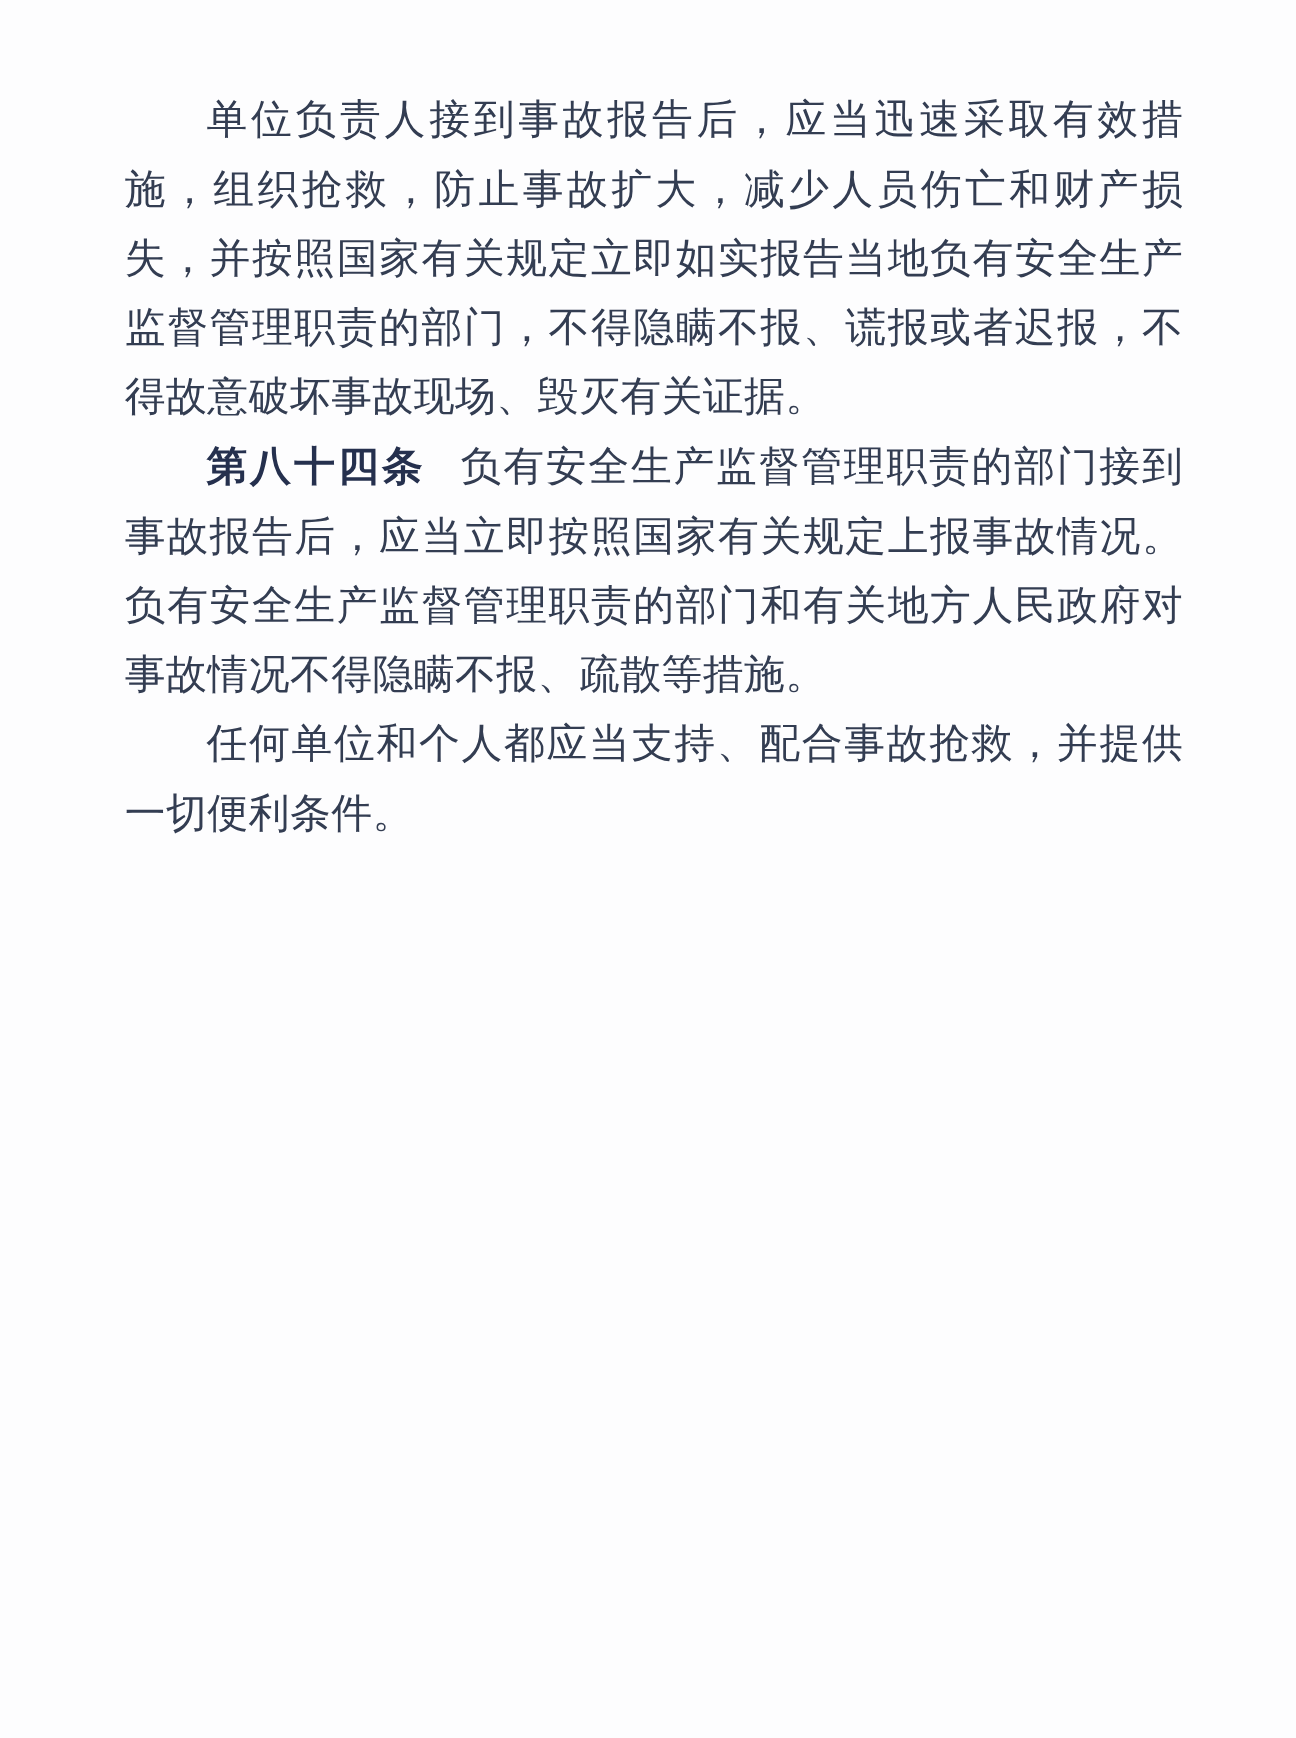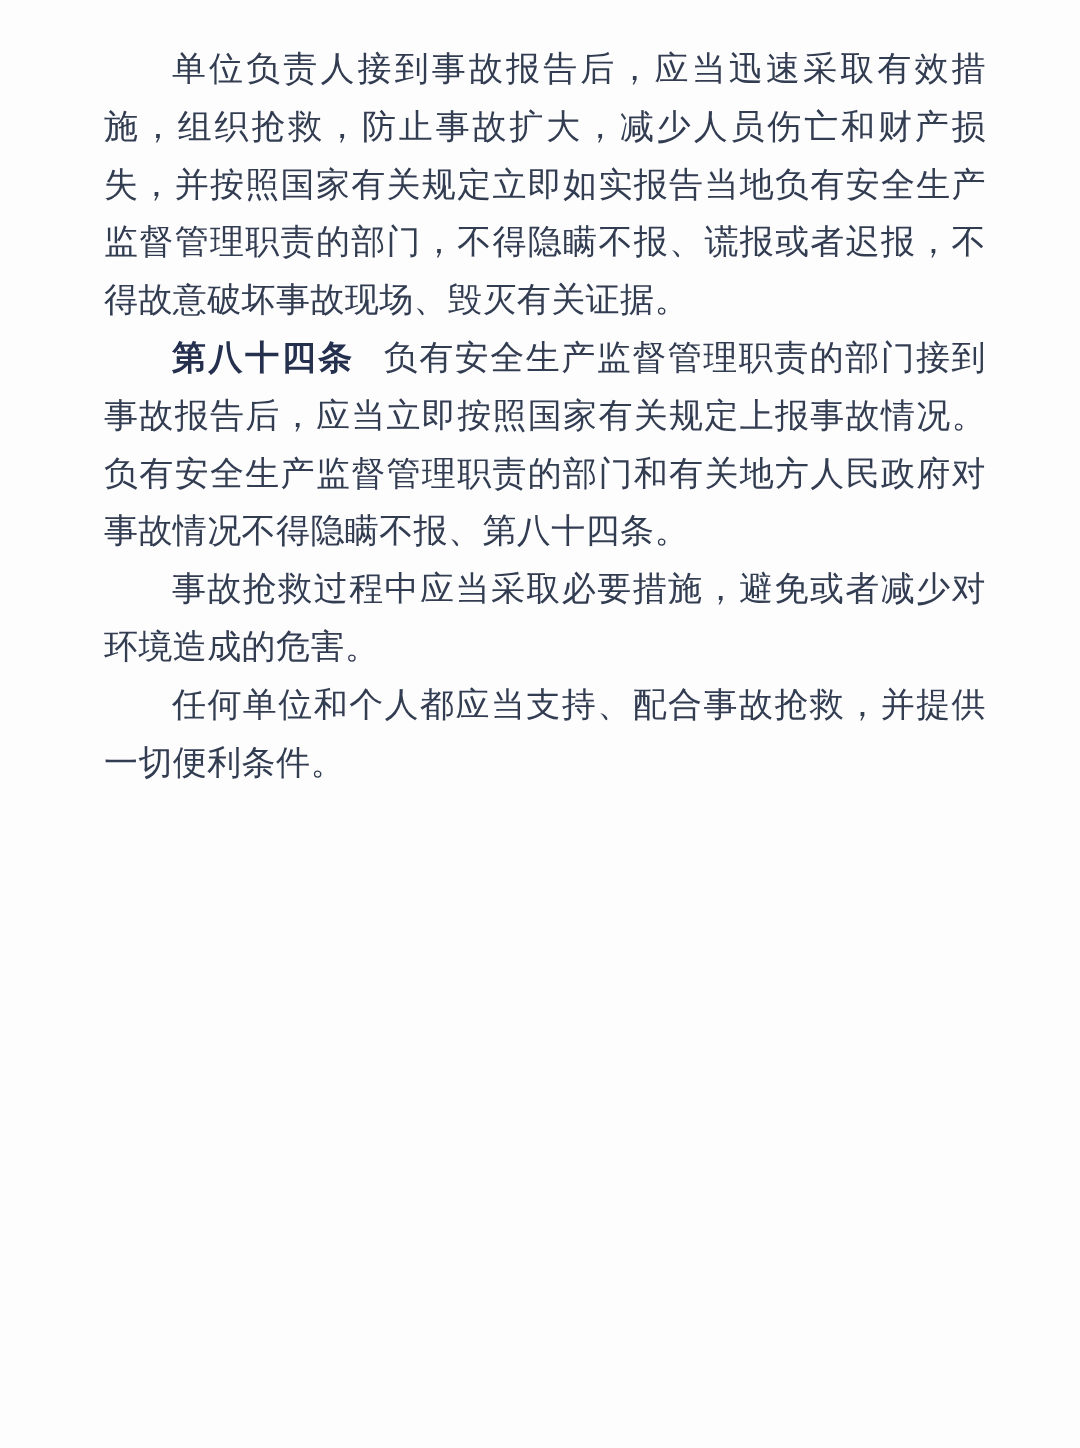--- a/index.html
+++ b/index.html
@@ -7,21 +7,21 @@
     padding: 0;
     background: #f4f4f4;
   }
   .page {
     position: relative;
     width: 1080px;
     height: 1448px;
     margin: 0 auto;
     background: #fdfdfe;
     box-sizing: border-box;
-    padding: 40px 94px 0 104px;
+    padding: 72px 94px 0 104px;
     overflow: hidden;
   }
   .para {
     margin: 0;
     font-family: "Liberation Serif", "DejaVu Serif", serif;
     font-size: 34px;
     line-height: 57.8px;
     color: #333d52;
     text-align: justify;
     text-justify: inter-ideograph;
@@ -40,21 +40,20 @@
     color: inherit;
   }
 </style>
 </head>
 <body>
 
 <div class="page">
 
   <p class="para"><span class="ptext">单位负责人接到事故报告后，应当迅速采取有效措施，组织抢救，防止事故扩大，减少人员伤亡和财产损失，并按照国家有关规定立即如实报告当地负有安全生产监督管理职责的部门，不得隐瞒不报、谎报或者迟报，不得故意破坏事故现场、毁灭有关证据。</span></p>
 
-  <p class="para"><span class="article-lead">第八十四条</span><span class="ptext">负有安全生产监督管理职责的部门接到事故报告后，应当立即按照国家有关规定上报事故情况。负有安全生产监督管理职责的部门和有关地方人民政府对事故情况不得隐瞒不报、第八十四条。</span></p>
+  <p class="para"><span class="article-lead">第八十四条</span><span class="ptext">负有安全生产监督管理职责的部门接到事故报告后，应当立即按照国家有关规定上报事故情况。负有安全生产监督管理职责的部门和有关地方人民政府对事故情况不得隐瞒不报、疏散等措施。</span></p>
 
 
 
-  <p class="para"><span class="ptext">事故抢救过程中应当采取必要措施，避免或者减少对环境造成的危害。</span></p>
 
   <p class="para"><span class="ptext">任何单位和个人都应当支持、配合事故抢救，并提供一切便利条件。</span></p>
 
 </div>
 
 </body></html>

